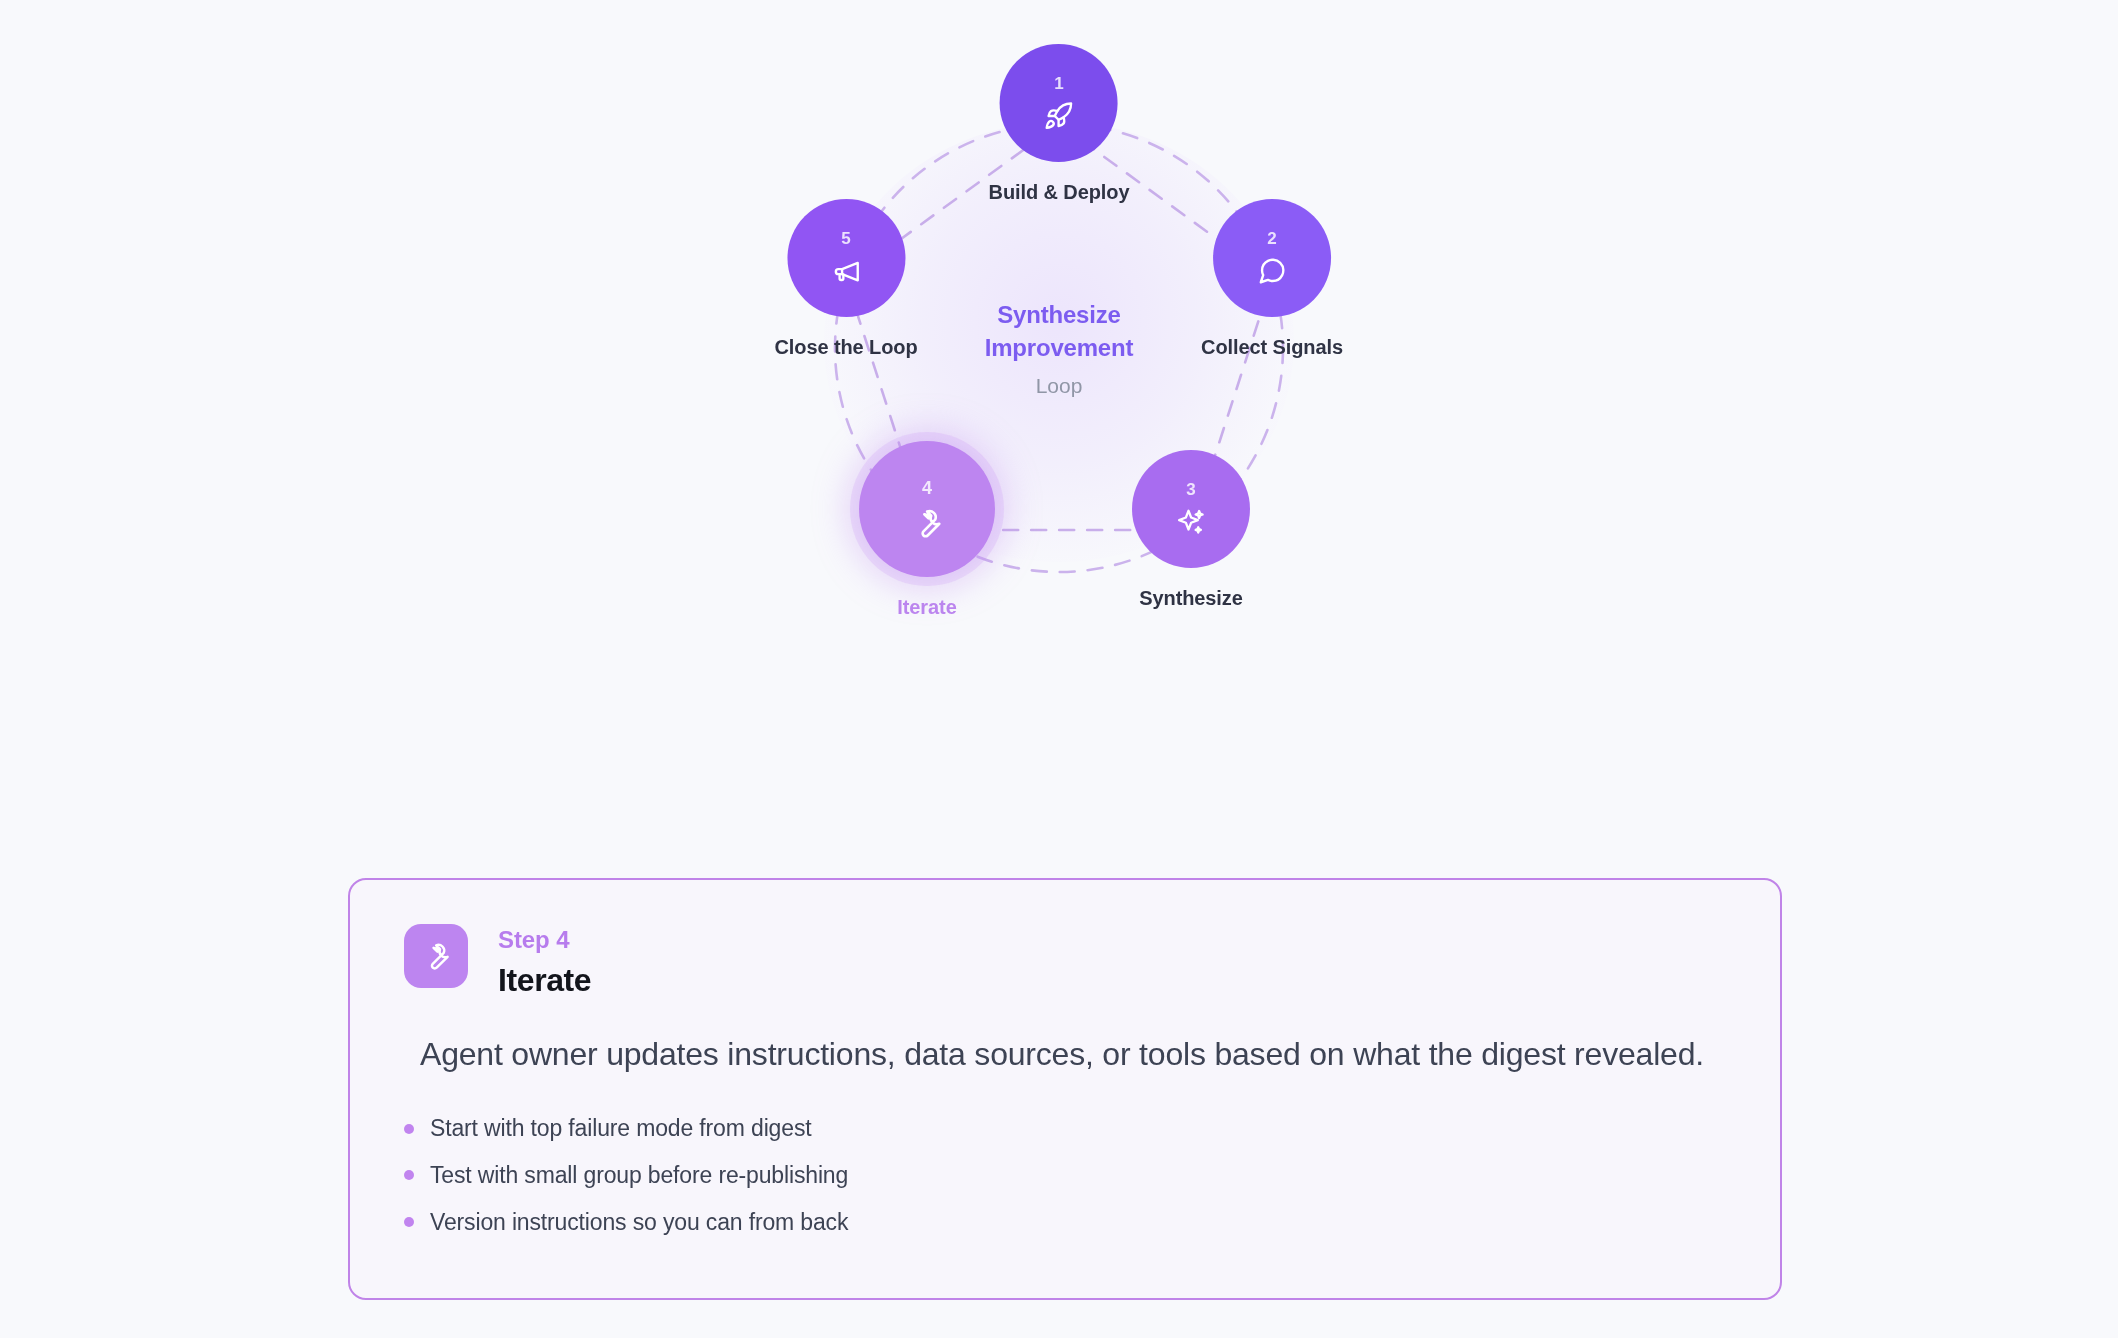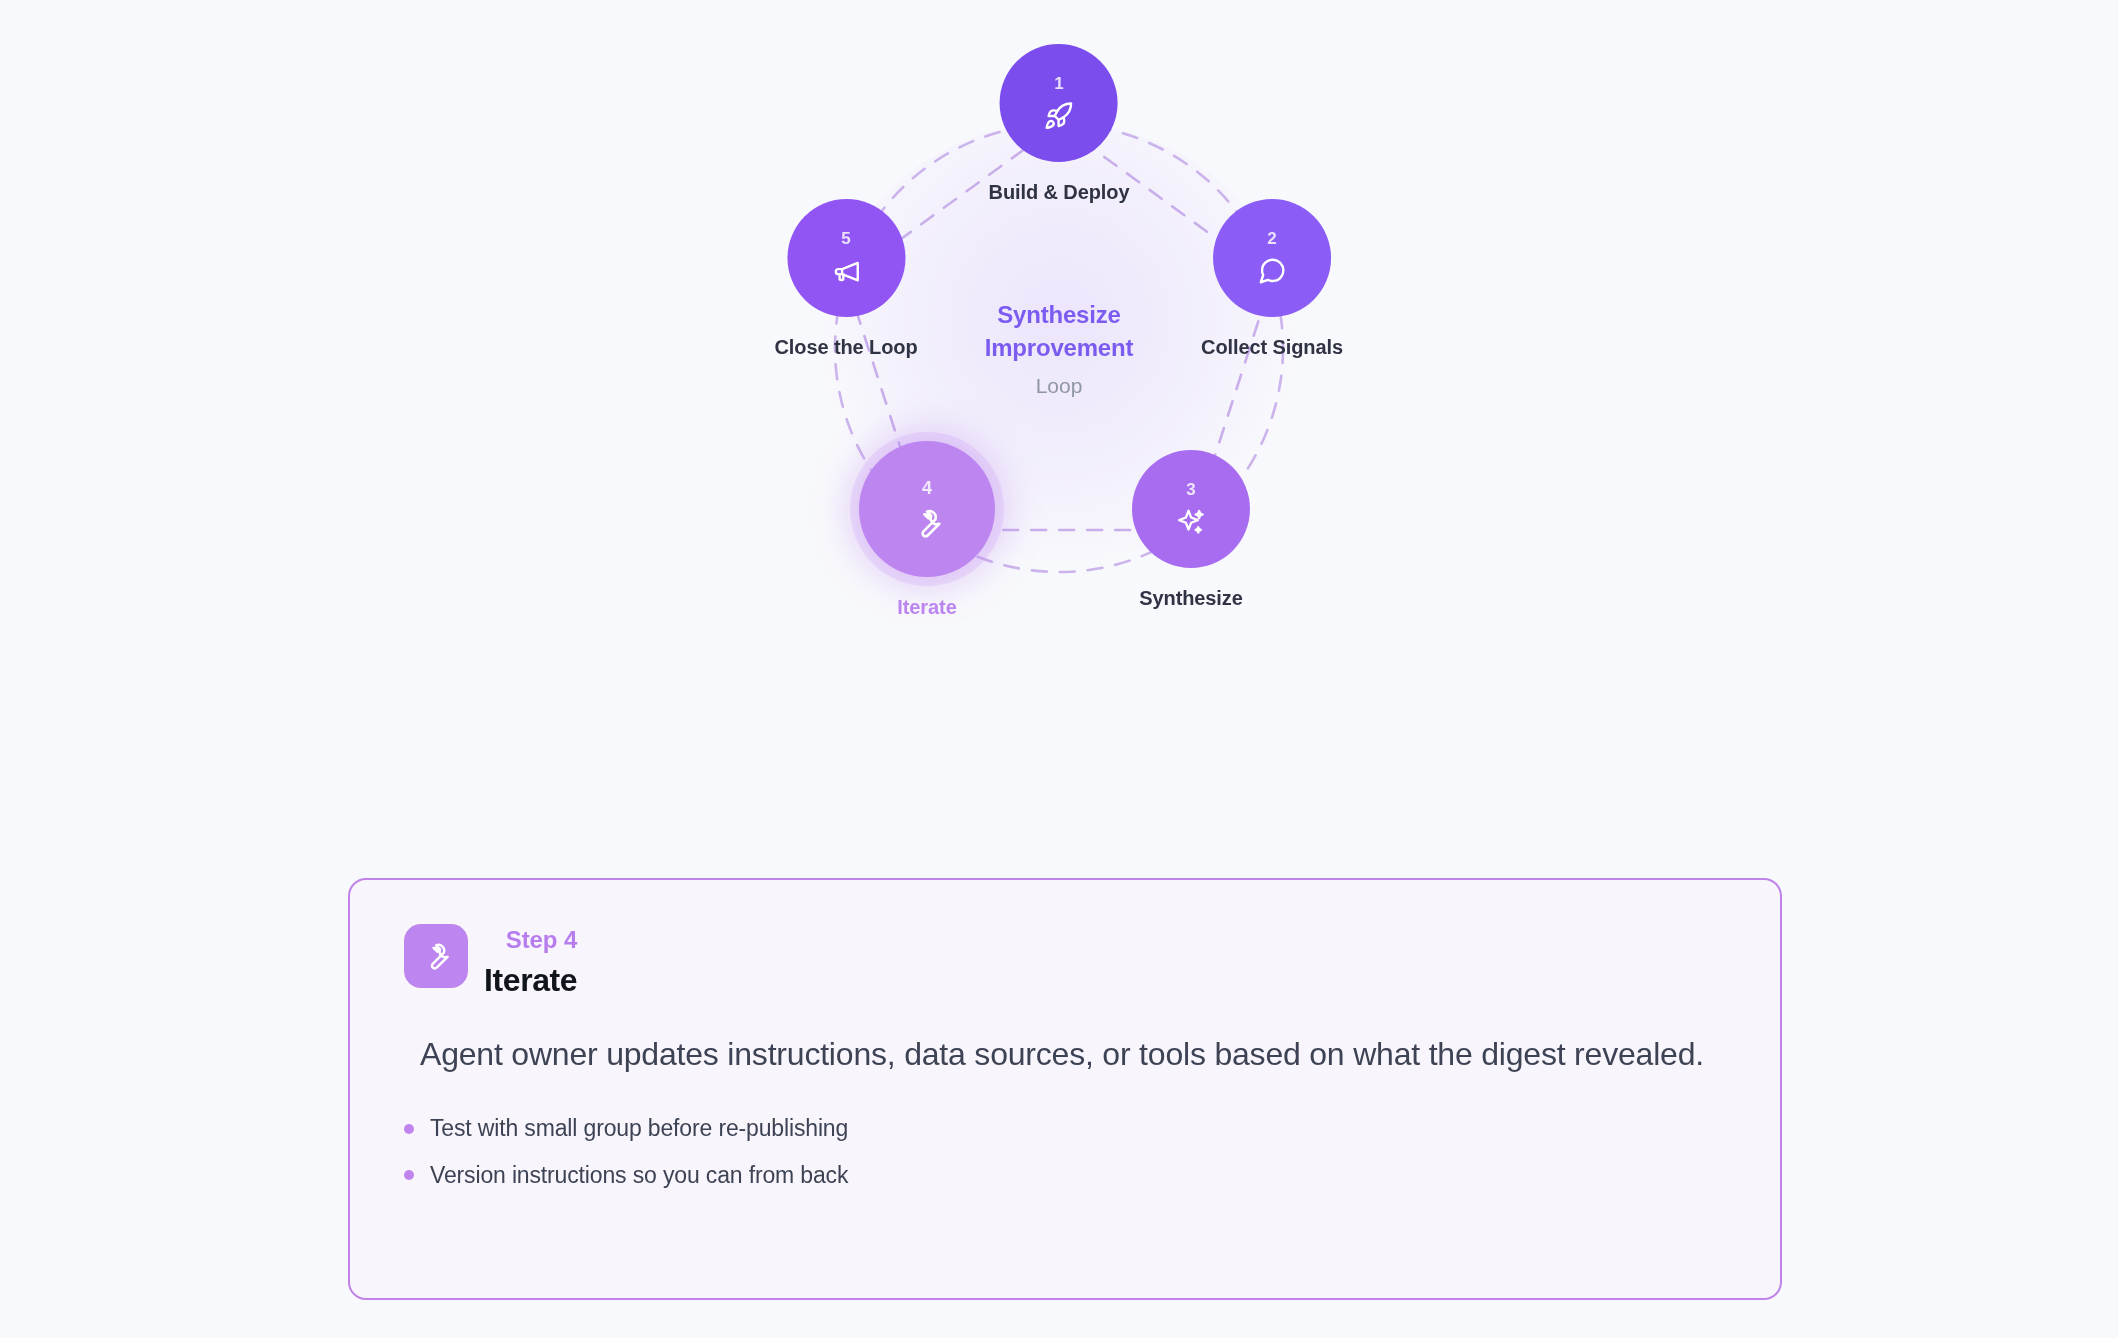--- a/index.html
+++ b/index.html
@@ -164,22 +164,21 @@
     height: 422px;
     background: #f8f6fc;
     border: 2px solid #c084e8;
     border-radius: 18px;
     padding: 44px 54px 40px 54px;
   }
 
   .card-head {
     display: flex;
     align-items: flex-start;
-    gap: 16px;
-    text-align: right;
+    gap: 30px;
   }
 
   .card-badge {
     flex: 0 0 auto;
     width: 64px;
     height: 64px;
     border-radius: 17px;
     background: #bd85f0;
     display: flex;
     align-items: center;
@@ -354,20 +353,24 @@
       </div>
       <div class="card-head-text">
         <div class="card-step">Step 4</div>
         <div class="card-title">Iterate</div>
       </div>
     </div>
 
     <div class="card-desc">Agent owner updates instructions, data sources, or tools based on what the digest revealed.</div>
 
     <ul class="card-list">
+      <li>
+        <span class="bullet-dot"></span>
+        <span>Start with top failure mode from digest</span>
+      </li>
       <li>
         <span class="bullet-dot"></span>
         <span>Test with small group before re-publishing</span>
       </li>
       <li>
         <span class="bullet-dot"></span>
         <span>Version instructions so you can from back</span>
       </li>
     </ul>
 

